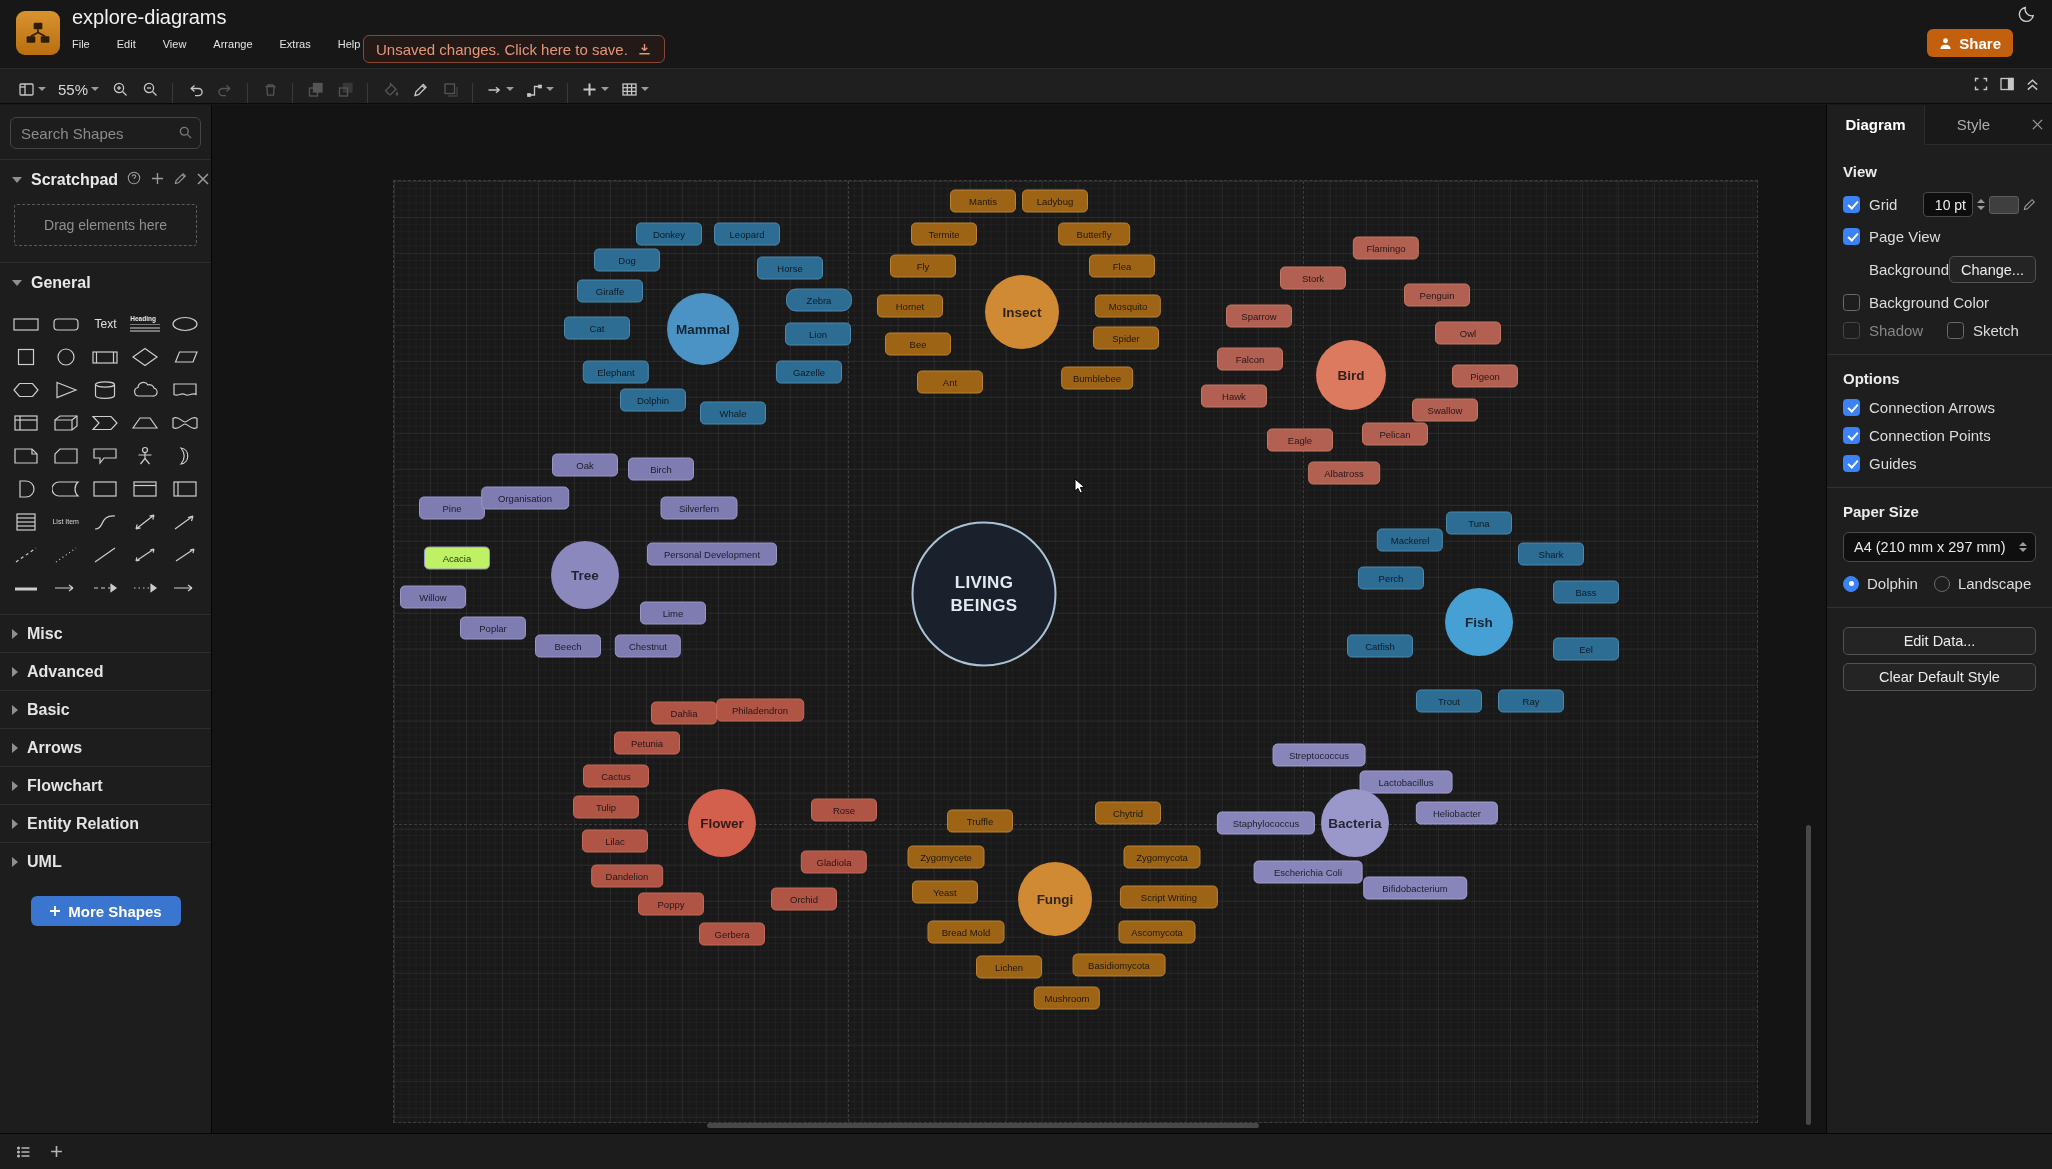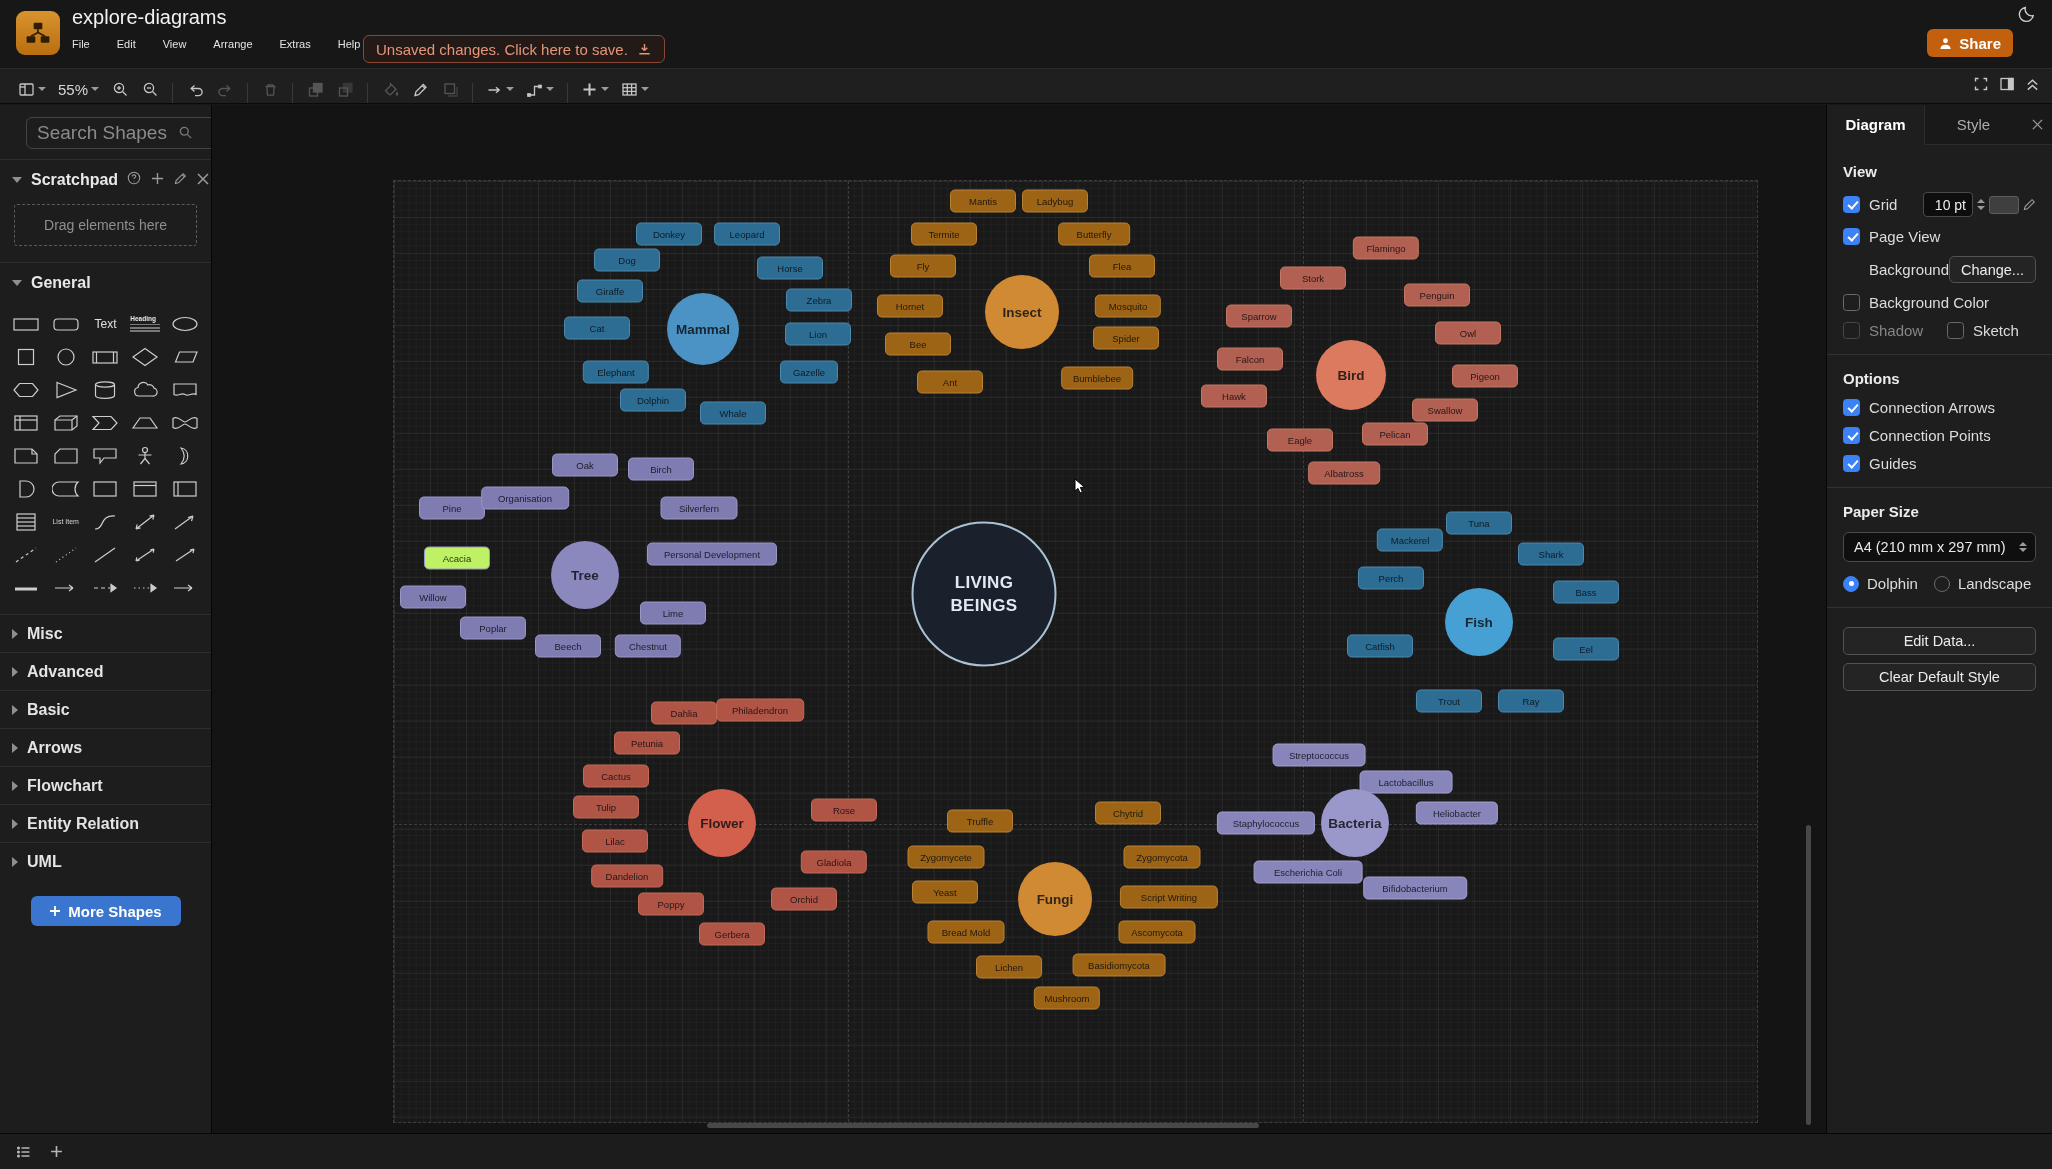--- a/index.html
+++ b/index.html
@@ -31,21 +31,21 @@
   .chev-d { width:0; height:0; border-left:4px solid transparent; border-right:4px solid transparent; border-top:4px solid #9a9a9a; }
   .toolbar-right { position:absolute; right:12px; top:0; height:100%; display:flex; align-items:center; gap:10px; color:#c6c6c6; }
 
   
   .main { position:absolute; left:0; top:105px; right:0; bottom:36px; display:flex; }
 
   
   .sidebar { width:212px; background:#1d1d1d; border-right:1px solid #060606; overflow:hidden; flex:none; }
   .search-wrap { margin:12px 10px 10px; position:relative; }
   .search-input { width:100%; height:32px; background:transparent; border:1px solid #454545; border-radius:6px;
-                  color:#ddd; font-size:19px; padding:0 30px 0 10px; font-family:inherit;margin-left:16px; }
+                  color:#ddd; font-size:15px; padding:0 30px 0 10px; font-family:inherit; }
   .search-input::placeholder { color:#8b8b8b; }
   .search-ico { position:absolute; right:8px; top:8px; opacity:.65; }
   .side-divider { border-top:1px solid #2d2d2d; }
   .sec-head { display:flex; align-items:center; gap:9px; height:40px; padding:0 12px; font-size:16px; font-weight:700; color:#e8e8e8; }
   .tri-down { width:0; height:0; border-left:5px solid transparent; border-right:5px solid transparent; border-top:6px solid #8f8f8f; }
   .tri-right { width:0; height:0; border-top:5px solid transparent; border-bottom:5px solid transparent; border-left:6px solid #8f8f8f; }
   .scratch-icons { margin-left:auto; display:flex; gap:10px; align-items:center; color:#9b9b9b; }
   .dragbox { margin:4px 14px 16px; height:42px; border:1px dashed #5a5a5a; border-radius:3px; display:flex; align-items:center;
              justify-content:center; color:#8f8f8f; font-size:14px; }
   .shape-grid { display:grid; grid-template-columns:repeat(5,1fr); padding:4px 6px 10px; }
@@ -723,25 +723,25 @@
         <div class="page-sep-v" style="left:909px"></div>
         <div class="page-sep-h" style="top:643px"></div>
       </div>
 
     <div></div>
         <div class="leaf" style="left: 457px; top: 129px; width: 66px; background: rgb(45, 109, 148); border-color: rgb(77, 137, 173);">Donkey</div>
         <div class="leaf" style="left: 535px; top: 129px; width: 66px; background: rgb(45, 109, 148); border-color: rgb(77, 137, 173);">Leopard</div>
         <div class="leaf" style="left: 415px; top: 155px; width: 66px; background: rgb(45, 109, 148); border-color: rgb(77, 137, 173);">Dog</div>
         <div class="leaf" style="left: 578px; top: 163px; width: 66px; background: rgb(45, 109, 148); border-color: rgb(77, 137, 173);">Horse</div>
         <div class="leaf" style="left: 398px; top: 186px; width: 66px; background: rgb(45, 109, 148); border-color: rgb(77, 137, 173);">Giraffe</div>
-        <div class="leaf" style="left: 607px; top: 195px; width: 66px; background: rgb(45, 109, 148); border-color: rgb(77, 137, 173);">Zebra</div>
+        <div class="leaf" style="left: 607px; top: 195px; width: 66px; background: rgb(45, 109, 148); border-color: rgb(77, 137, 173); border-radius: 10px;">Zebra</div>
         <div class="leaf" style="left: 385px; top: 223px; width: 66px; background: rgb(45, 109, 148); border-color: rgb(77, 137, 173);">Cat</div>
         <div class="leaf" style="left: 606px; top: 229px; width: 66px; background: rgb(45, 109, 148); border-color: rgb(77, 137, 173);">Lion</div>
         <div class="leaf" style="left: 404px; top: 267px; width: 66.4px; background: rgb(45, 109, 148); border-color: rgb(77, 137, 173);">Elephant</div>
-        <div class="leaf" style="left: 597px; top: 267px; width: 58px; background: rgb(45, 109, 148); border-color: rgb(77, 137, 173);">Gazelle</div>
+        <div class="leaf" style="left: 597px; top: 267px; width: 66px; background: rgb(45, 109, 148); border-color: rgb(77, 137, 173);">Gazelle</div>
         <div class="leaf" style="left: 441px; top: 295px; width: 66px; background: rgb(45, 109, 148); border-color: rgb(77, 137, 173);">Dolphin</div>
         <div class="leaf" style="left: 521px; top: 308px; width: 66px; background: rgb(45, 109, 148); border-color: rgb(77, 137, 173);">Whale</div>
         <div class="hub" style="left: 491px; top: 224px; width: 72px; height: 72px; background: rgb(74, 147, 196);">Mammal</div>
         <div class="leaf" style="left: 771px; top: 96px; width: 66px; background: rgb(156, 100, 20); border-color: rgb(185, 130, 54);">Mantis</div>
         <div class="leaf" style="left: 843px; top: 96px; width: 66px; background: rgb(156, 100, 20); border-color: rgb(185, 130, 54);">Ladybug</div>
         <div class="leaf" style="left: 732px; top: 129px; width: 66px; background: rgb(156, 100, 20); border-color: rgb(185, 130, 54);">Termite</div>
         <div class="leaf" style="left: 882px; top: 129px; width: 71.7px; background: rgb(156, 100, 20); border-color: rgb(185, 130, 54);">Butterfly</div>
         <div class="leaf" style="left: 711px; top: 161px; width: 66px; background: rgb(156, 100, 20); border-color: rgb(185, 130, 54);">Fly</div>
         <div class="leaf" style="left: 910px; top: 161px; width: 66px; background: rgb(156, 100, 20); border-color: rgb(185, 130, 54);">Flea</div>
         <div class="leaf" style="left: 698px; top: 201px; width: 66px; background: rgb(156, 100, 20); border-color: rgb(185, 130, 54);">Hornet</div>

